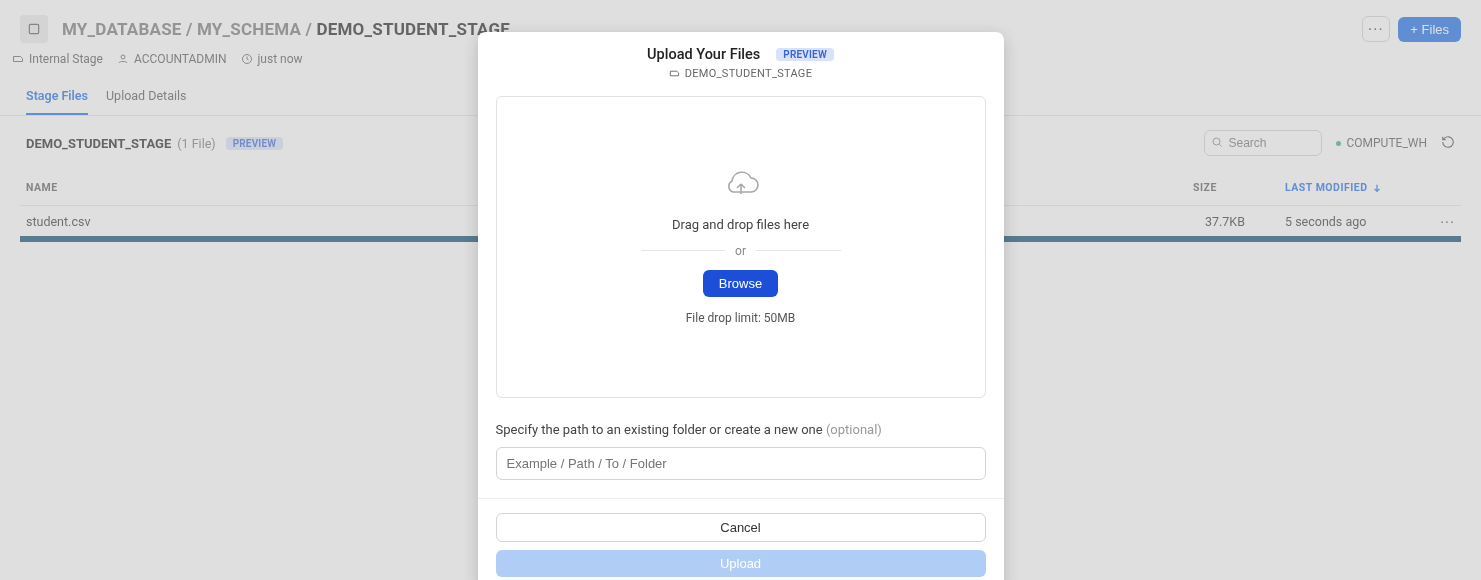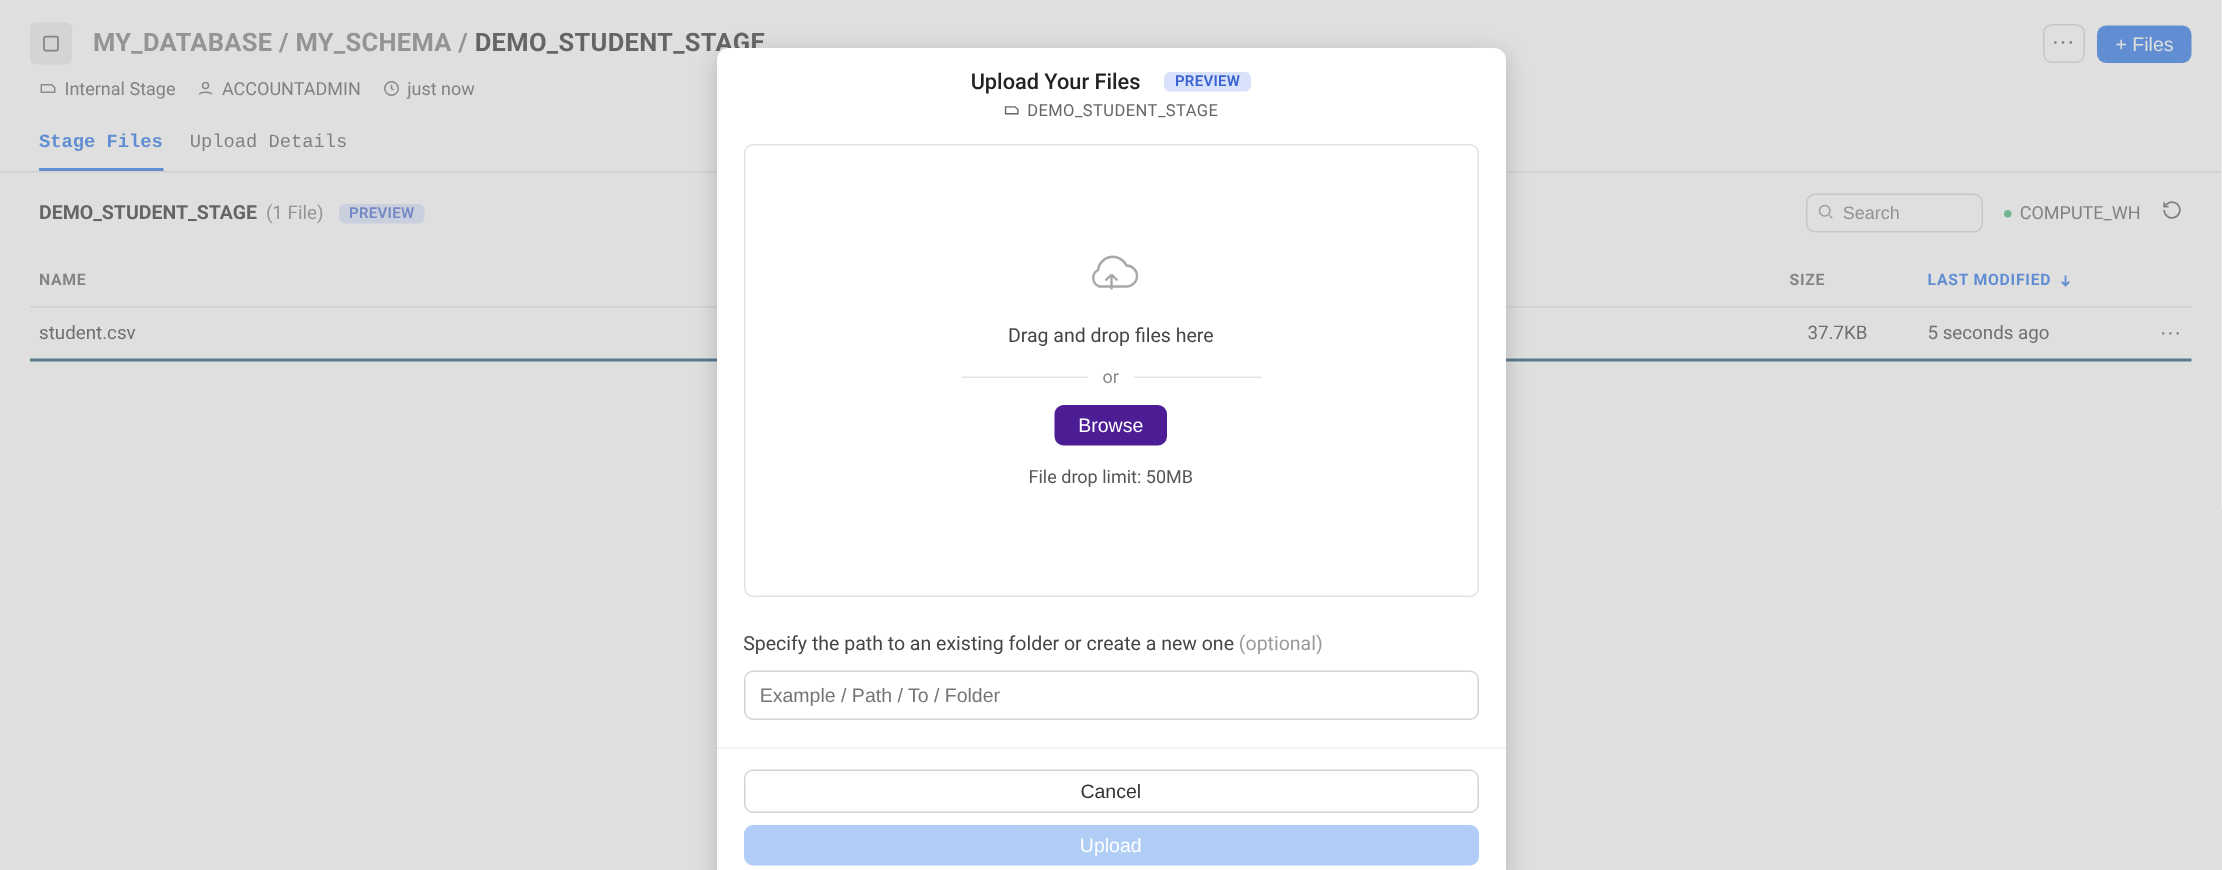--- a/index.html
+++ b/index.html
@@ -62,36 +62,35 @@
     padding: 5px 12px;
     font-size: 13px;
     font-weight: 500;
     display: flex; align-items: center;
     cursor: pointer;
   }
   
   .meta-row {
     display: flex;
     align-items: center;
-    padding: 4px 26px 0 26px;
+    padding: 4px 26px 0 12px;
     font-size: 12px;
     color: #555;
     gap: 14px;
   }
   .meta-item { display:flex; align-items:center; gap:5px; }
   .meta-item svg { color:#666; }
   
   .tabs {
     margin-top: 22px;
     padding: 0 26px;
     border-bottom: 1px solid #e3e3e3;
     display: flex;
     gap: 18px;
     font-size: 12.5px;
-    font-family: Liberation Mono, monospace;
   }
   .tab {
     padding-bottom: 10px;
     color: #555;
     cursor:pointer;
   }
   .tab.active {
     color: #1a6ce7;
     font-weight: 600;
     border-bottom: 2px solid #1a6ce7;
@@ -162,21 +161,21 @@
   .thead {
     height:36px;
     border-bottom:1px solid #e3e3e3;
     font-size:10.5px;
     color:#5a5a5a;
     font-weight:700;
     letter-spacing:.5px;
   }
   .trow {
     height:36px;
-    border-bottom:2px solid #0c4a6e;
+    border-bottom:6px solid #0c4a6e;
     font-size:12.5px;
     color:#333;
   }
   .col-name { flex: 1; }
   .col-size { width: 80px; }
   .col-mod  { width: 140px; }
   .col-act  { width: 30px; text-align:right; }
   .sorted { color:#1a6ce7; display:flex;align-items:center; gap:4px;margin-left:12px; }
   .row-more {
     cursor:pointer;
@@ -237,21 +236,21 @@
   .or-line {
     display:flex;align-items:center;
     font-size:12px;color:#888;
     margin:12px 0;
     width:220px;
   }
   .or-line::before,.or-line::after{
     content:"";flex:1;height:1px;background:#e4e4e4;margin:0 10px;
   }
   .browse-btn {
-    background:#4c1d95; color:#fff;
+    background:#1d4ed8; color:#fff;
     border:none;border-radius:6px;
     padding:6px 16px; font-size:13px;font-weight:500;
     cursor:pointer;
   }
   .limit { font-size:12px;color:#555;margin-top:14px;}
   .path-section {
     padding: 14px 18px 18px;
     font-size:13px; color:#444;
     border-bottom:1px solid #eee;
   }

